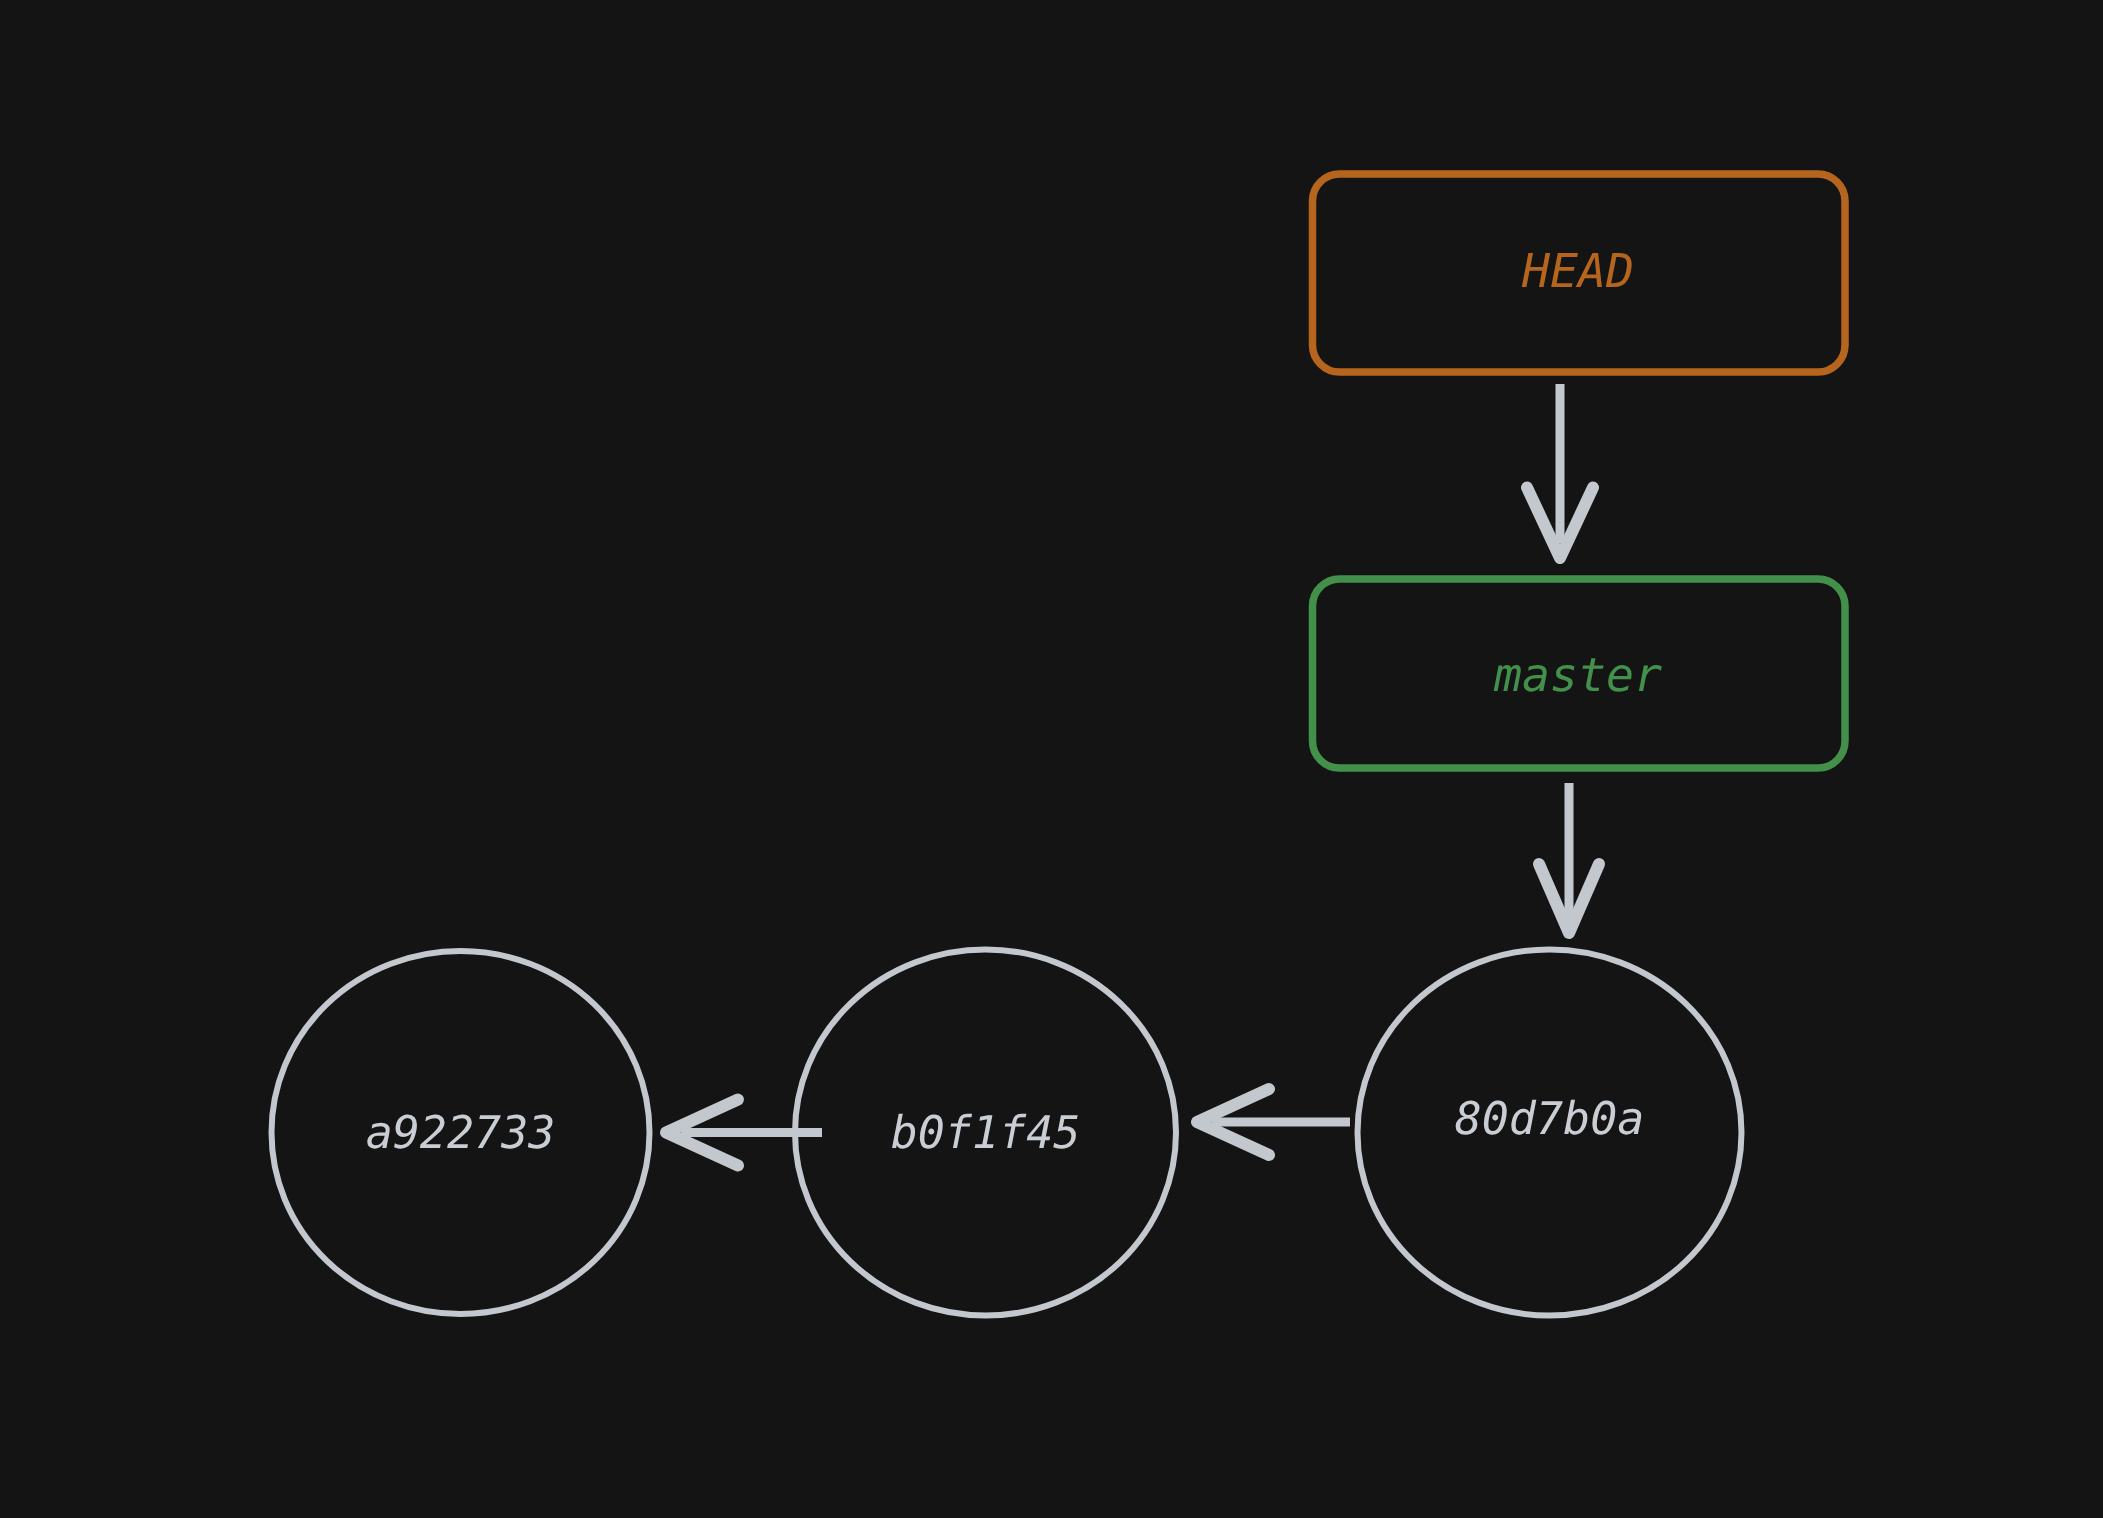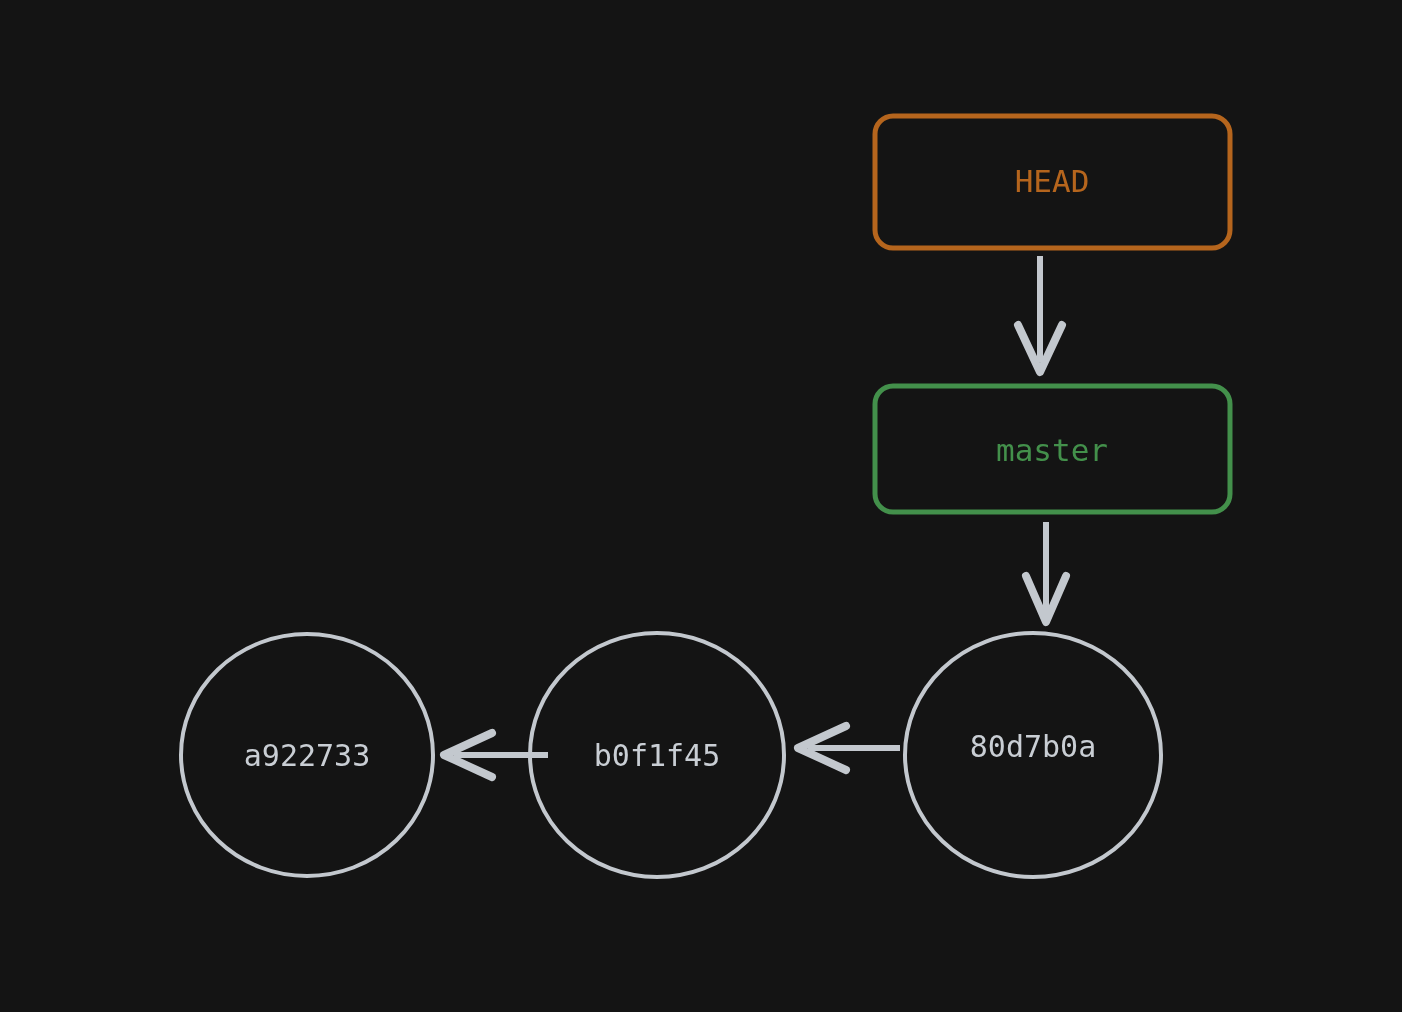--- a/index.html
+++ b/index.html
@@ -12,20 +12,21 @@
     width: 1402px;
     height: 1012px;
     overflow: hidden;
     font-family: "DejaVu Sans Mono", monospace;
   }
   #diagram-canvas {
     position: relative;
     width: 1264px;
     height: 1012px;
     background: #141414;
+    font-style: italic;
   }
   #graph-svg {
     display: block;
     width: 1402px;
     height: 1012px;
   }
   .ref-box-shape {
     fill: none;
     stroke-width: 5;
   }

